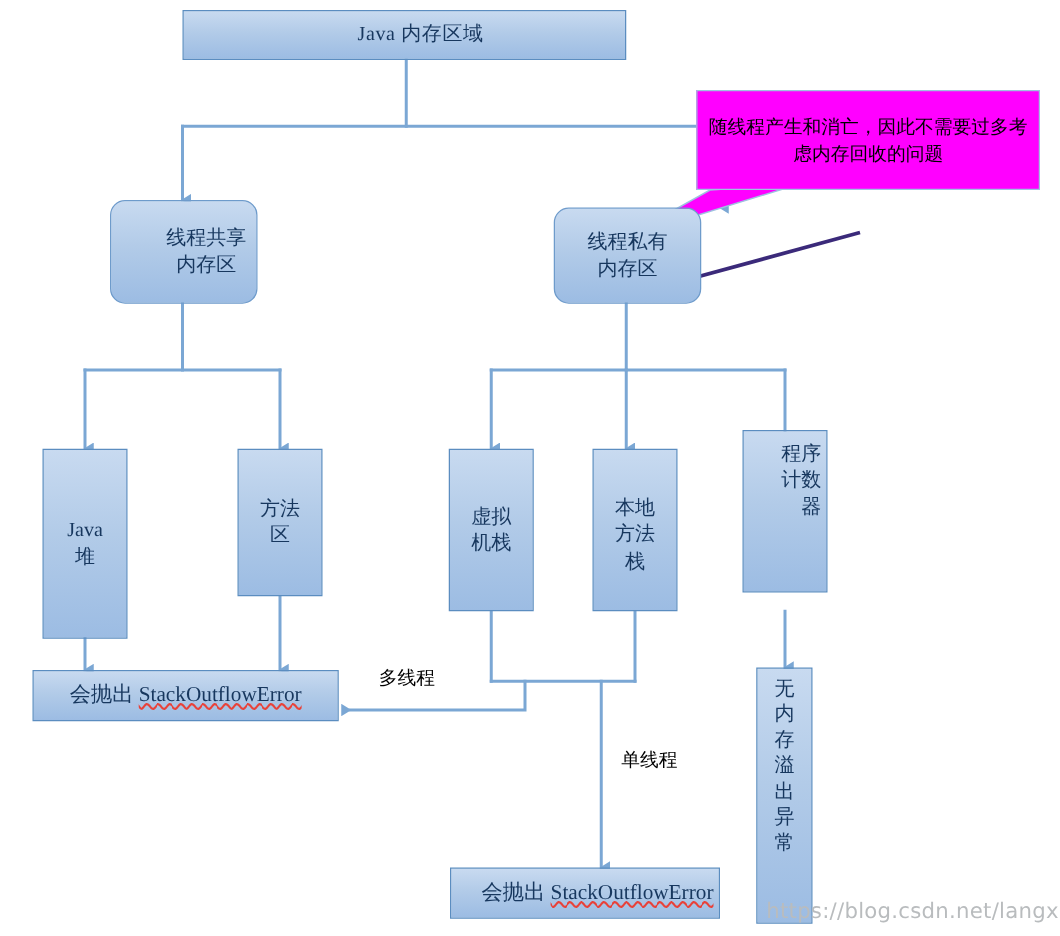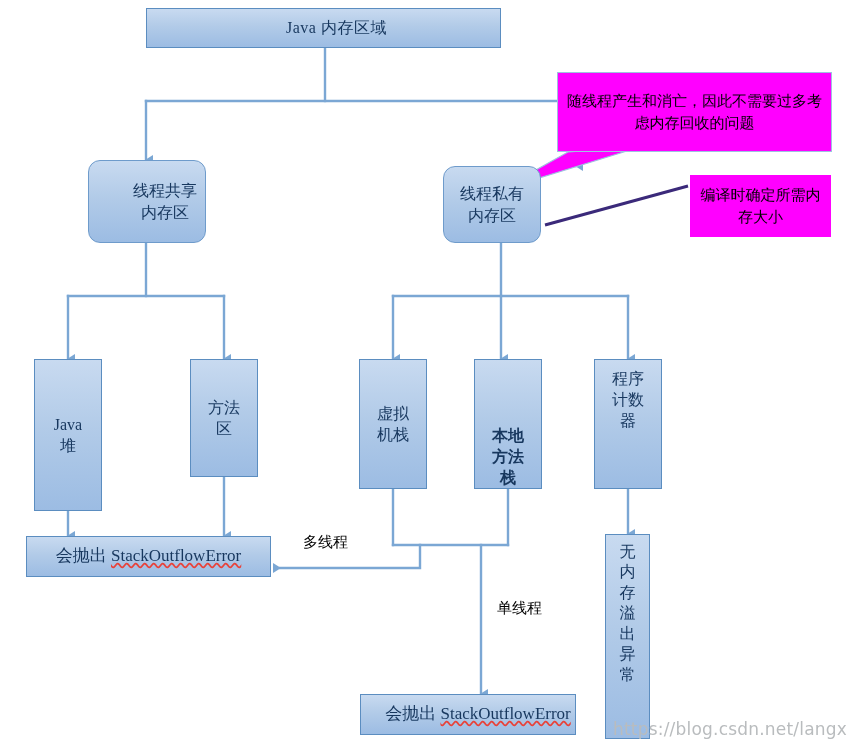--- a/index.html
+++ b/index.html
@@ -162,21 +162,21 @@
   <div class="node title-bar" style="left:146px; top:8px; width:355px; height:40px;padding-left:26px;">
     <span class="label">Java 内存区域</span>
   </div>
 
   <div class="node rounded mid-box" style="left:88px; top:160px; width:118px; height:83px;padding-left:36px;">
     <span class="label">
       线程共享<br>内存区
     </span>
   </div>
 
-  <div class="node rounded mid-box" style="left:443px; top:166px; width:98px; height:77px;">
+  <div class="node rounded mid-box" style="left:443px; top:166px; width:118px; height:77px;">
     <span class="label">
       线程私有<br>内存区
     </span>
   </div>
 
   <div class="node leaf-box" style="left:34px; top:359px; width:68px; height:152px;">
     <span class="label">
       <span>Java</span><br>
       <span>堆</span>
     </span>
@@ -189,29 +189,29 @@
     </span>
   </div>
 
   <div class="node leaf-box" style="left:359px; top:359px; width:68px; height:130px;">
     <span class="label">
       <span>虚拟</span><br>
       <span>机栈</span>
     </span>
   </div>
 
-  <div class="node leaf-box" style="left:474px; top:359px; width:68px; height:130px; align-items:flex-end; padding-top:8px;font-weight:bold;">
+  <div class="node leaf-box" style="left:474px; top:359px; width:68px; height:130px; align-items:center; padding-top:8px;">
     <span class="label">
       <span>本地</span><br>
       <span>方法</span><br>
       <span>栈</span>
     </span>
   </div>
 
-  <div class="node leaf-box" style="left:594px; top:359px; width:68px; height:130px; align-items:flex-start; padding-top:8px;">
+  <div class="node leaf-box" style="left:594px; top:344px; width:68px; height:130px; align-items:flex-start; padding-top:8px;text-align:right;">
     <span class="label">
       <span>程序</span><br>
       <span>计数</span><br>
       <span>器</span>
     </span>
   </div>
 
   <div class="node err-box" style="left:26px; top:536px; width:245px; height:41px;">
     <span class="label">
       <span>会抛出 </span><span class="sp">StackOutflowError</span>
@@ -227,23 +227,20 @@
   <div class="node vert" style="left:605px; top:534px; width:45px; height:205px; align-items:flex-start; padding-top:7px;">
     <span class="label">
       无<br>内<br>存<br>溢<br>出<br>异<br>常
     </span>
   </div>
 
   <div class="callout" style="left:557px; top:72px; width:275px; height:80px;">
     <span class="label">随线程产生和消亡，因此不需要过多考虑内存回收的问题</span>
   </div>
 
-  <div class="callout plain" style="left:690px; top:175px; width:141px; height:62px;">
-    <span class="label">编译时确定所需内存大小</span>
-  </div>
 
   <div class="edge-label" style="left:303px; top:533px;">
     <span>多线程</span>
   </div>
 
   <div class="edge-label" style="left:497px; top:599px;">
     <span>单线程</span>
   </div>
 
   <div class="watermark" style="left:613px; top:719px;">

